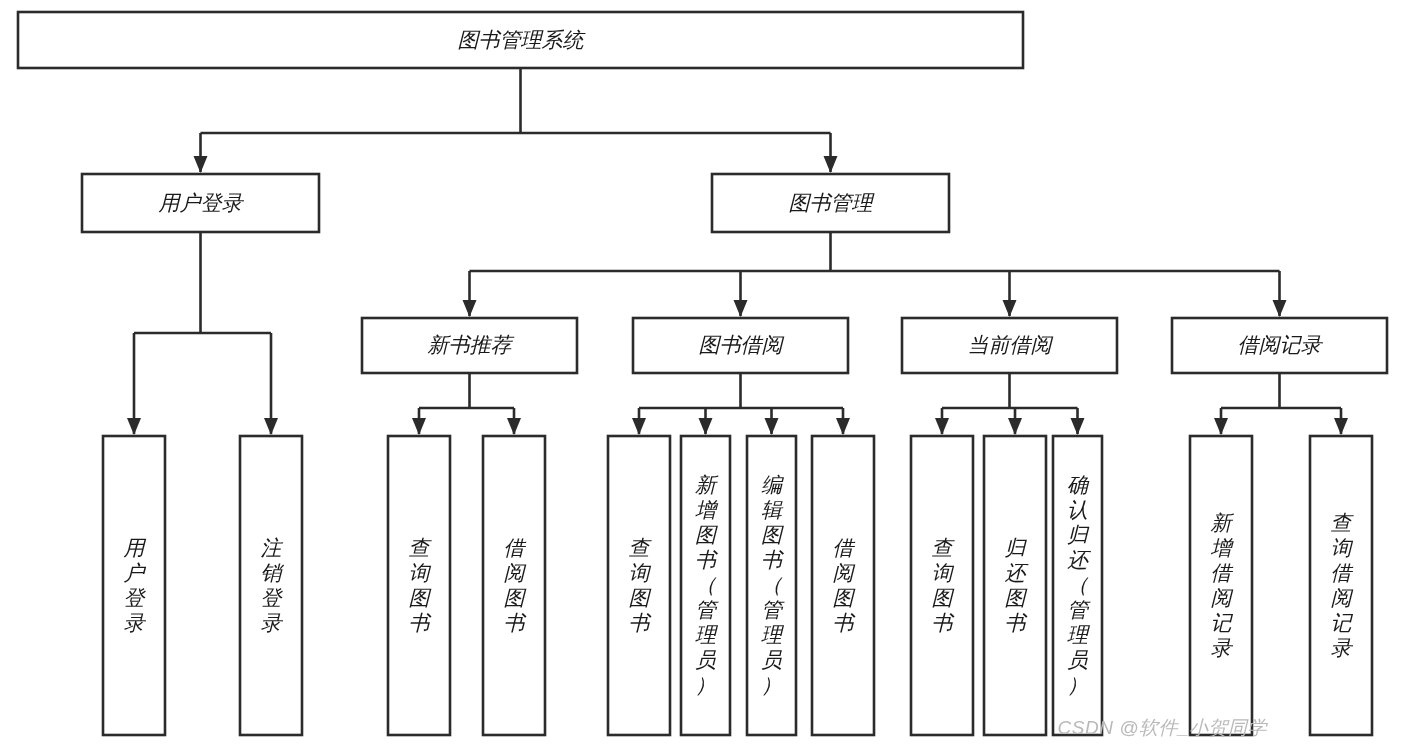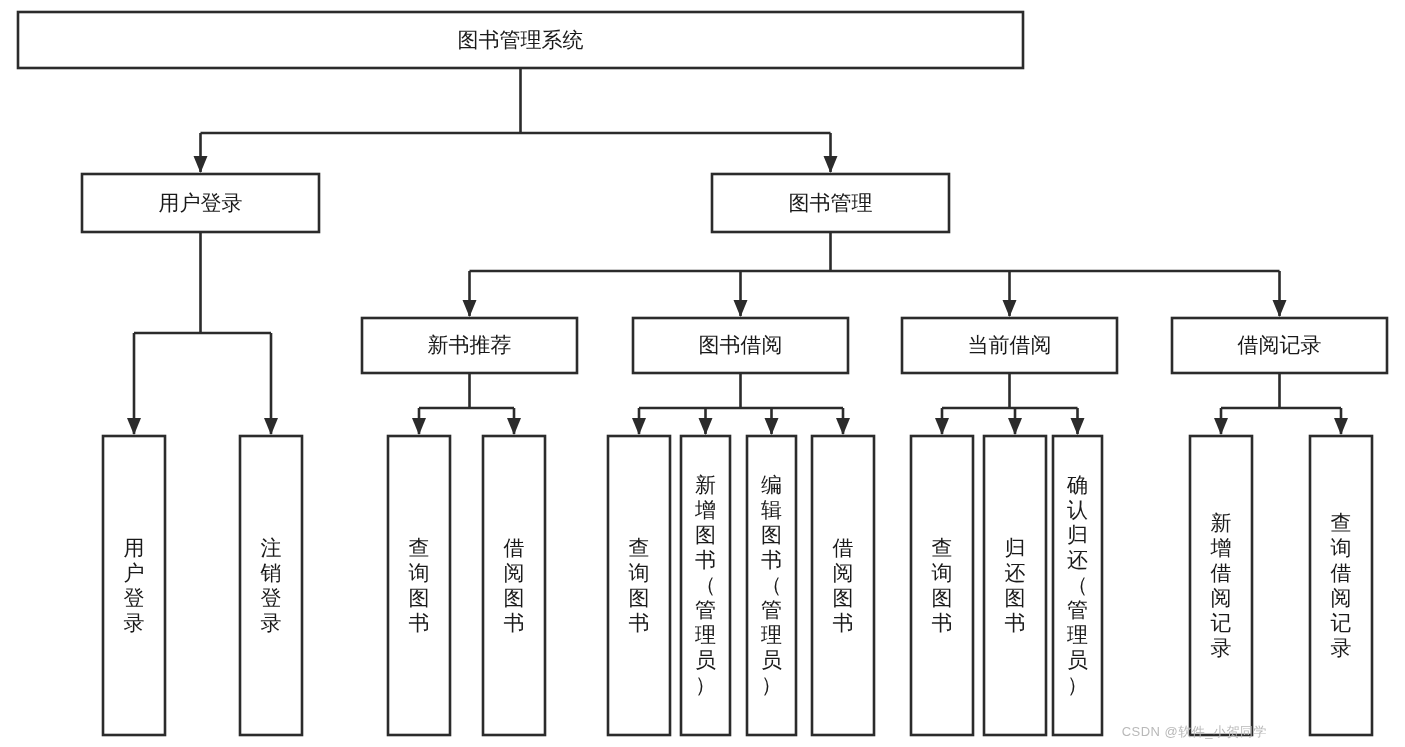--- a/index.html
+++ b/index.html
@@ -10,20 +10,21 @@
   body {
     width: 1405px;
     height: 747px;
     font-family: "Liberation Sans", "DejaVu Sans", sans-serif;
     overflow: hidden;
   }
   #diagram-root {
     position: relative;
     width: 1275px;
     height: 747px;
+    font-style: italic;
   }
   svg#tree-svg {
     position: absolute;
     top: 0;
     left: 0;
     width: 1405px;
     height: 747px;
     display: block;
   }
   .node-rect {
@@ -52,21 +53,21 @@
     font-family: "Liberation Sans", "DejaVu Sans", sans-serif;
     font-size: 21px;
     fill: #1a1a1a;
     text-anchor: middle;
   }
   .watermark {
     position: absolute;
     right: 8px;
     bottom: 6px;
     font-family: "Liberation Sans", "DejaVu Sans", sans-serif;
-    font-size: 13px;
+    font-size: 19px;
     color: #b9b9b9;
     letter-spacing: 0.5px;
     white-space: nowrap;
     user-select: none;
   }
 </style>
 </head>
 <body>
 
 <div id="diagram-root">

